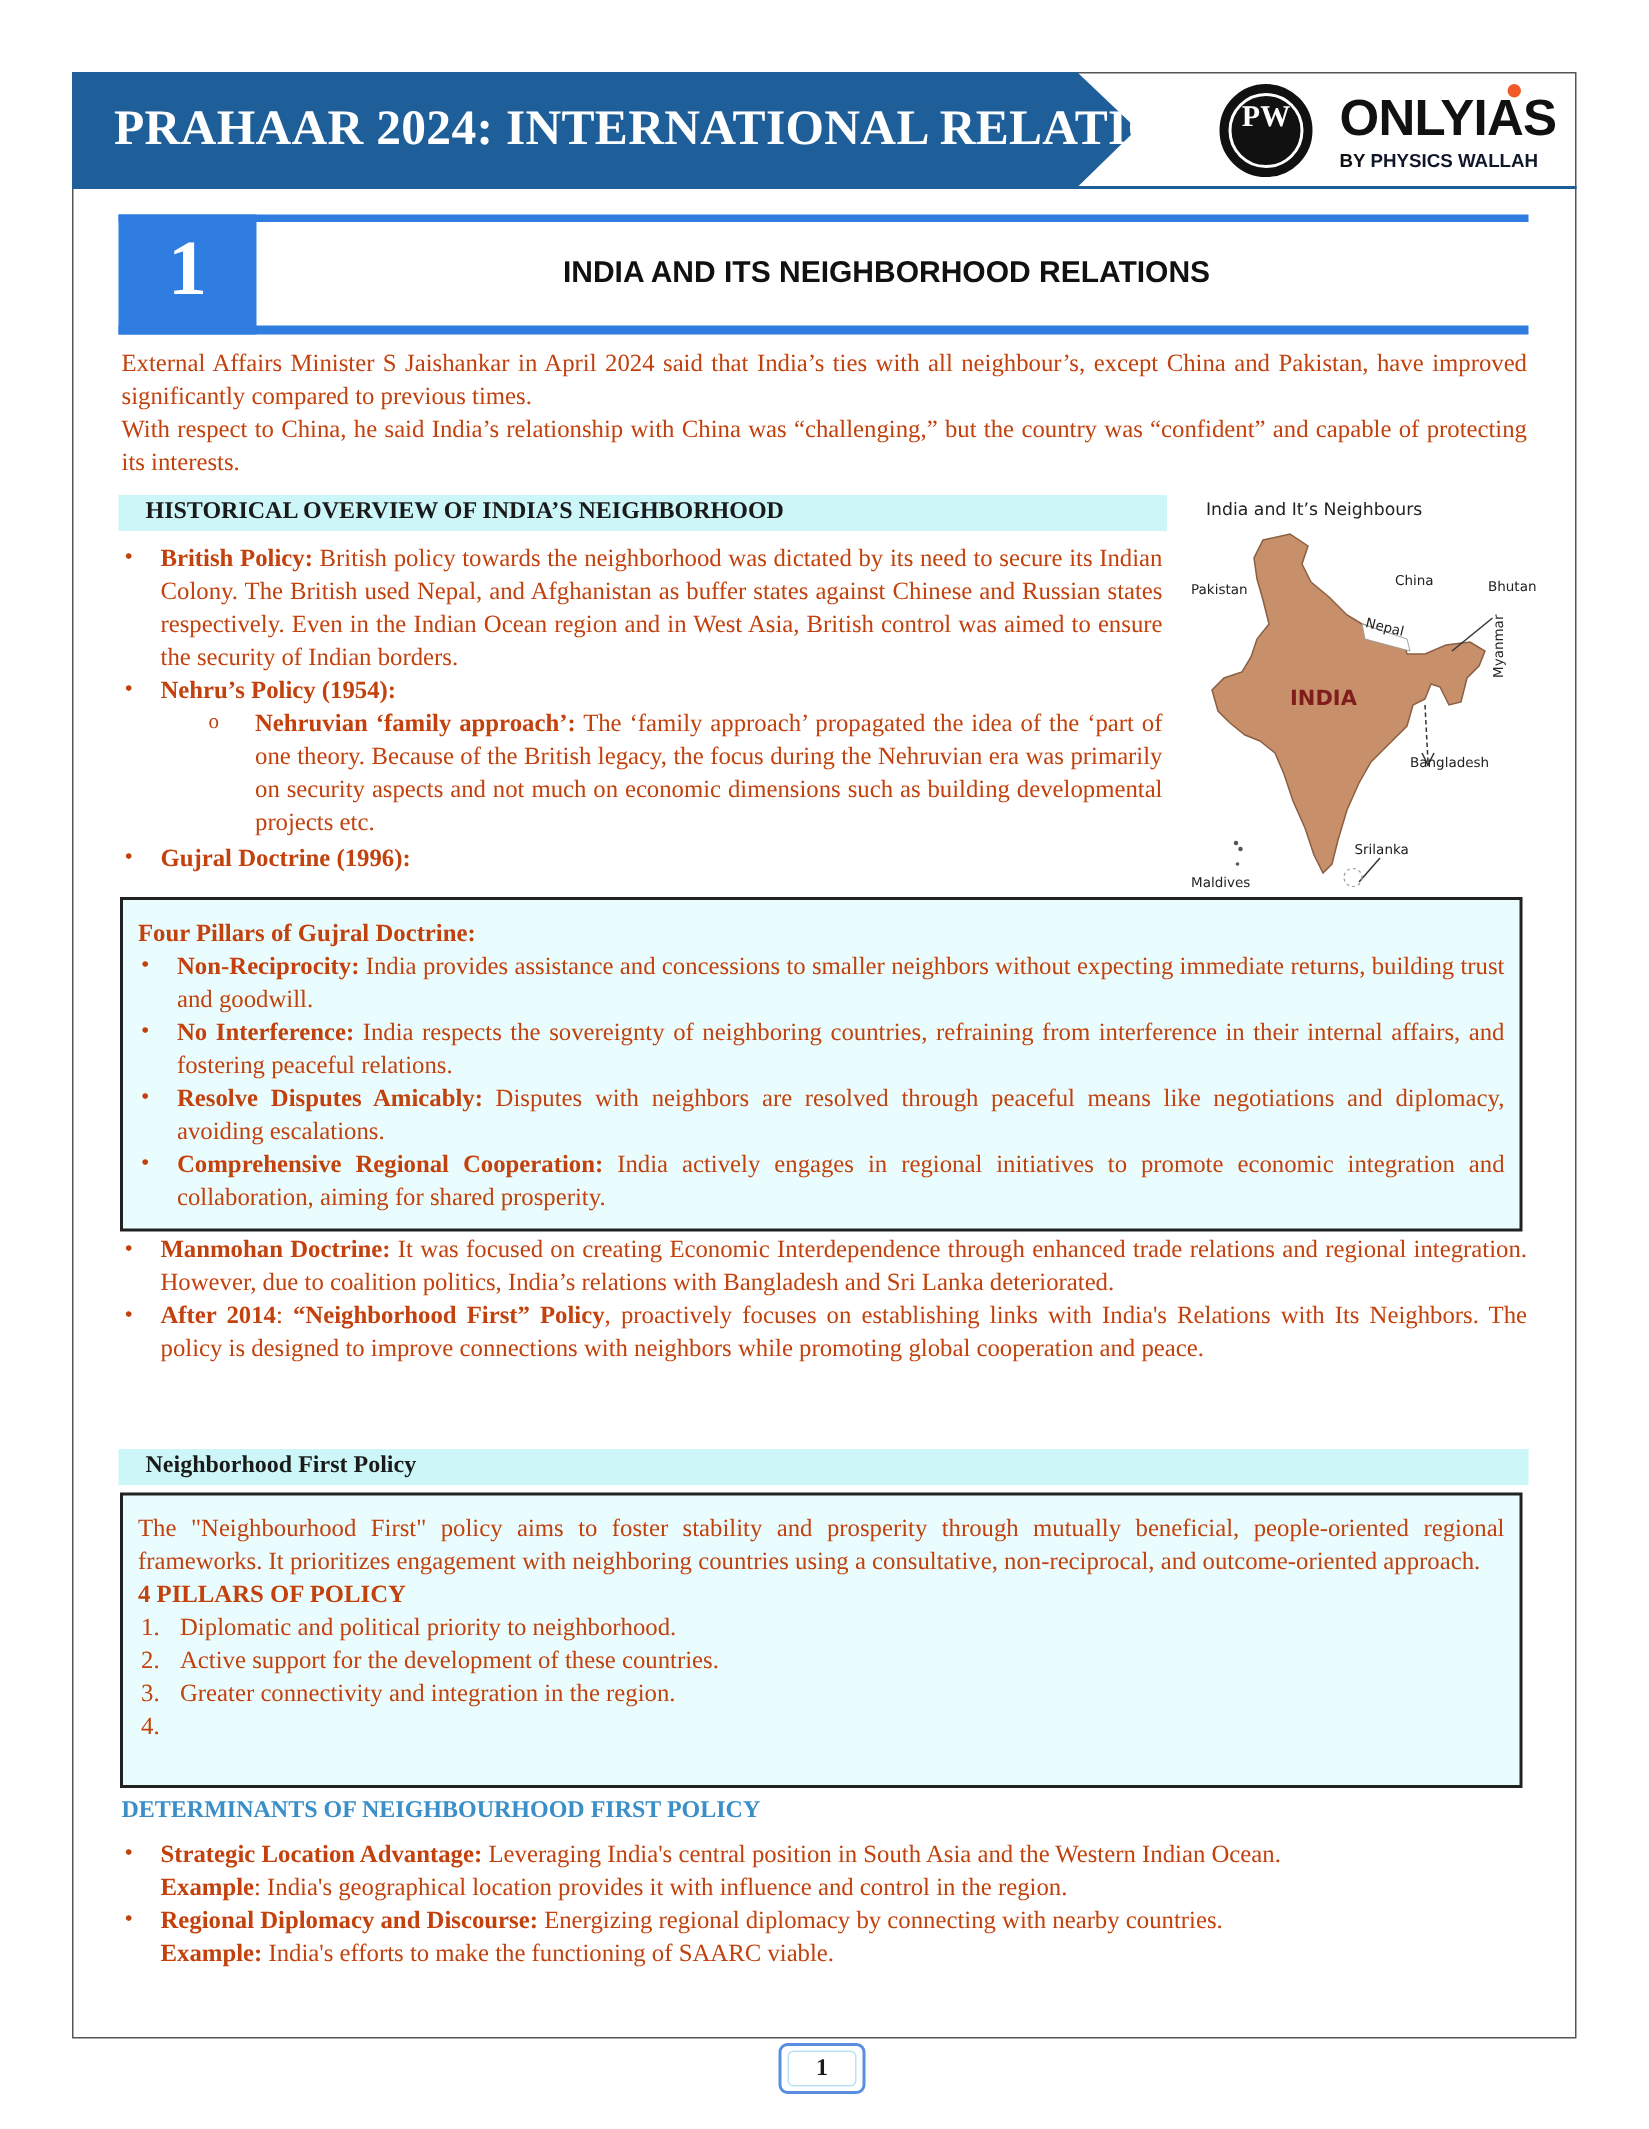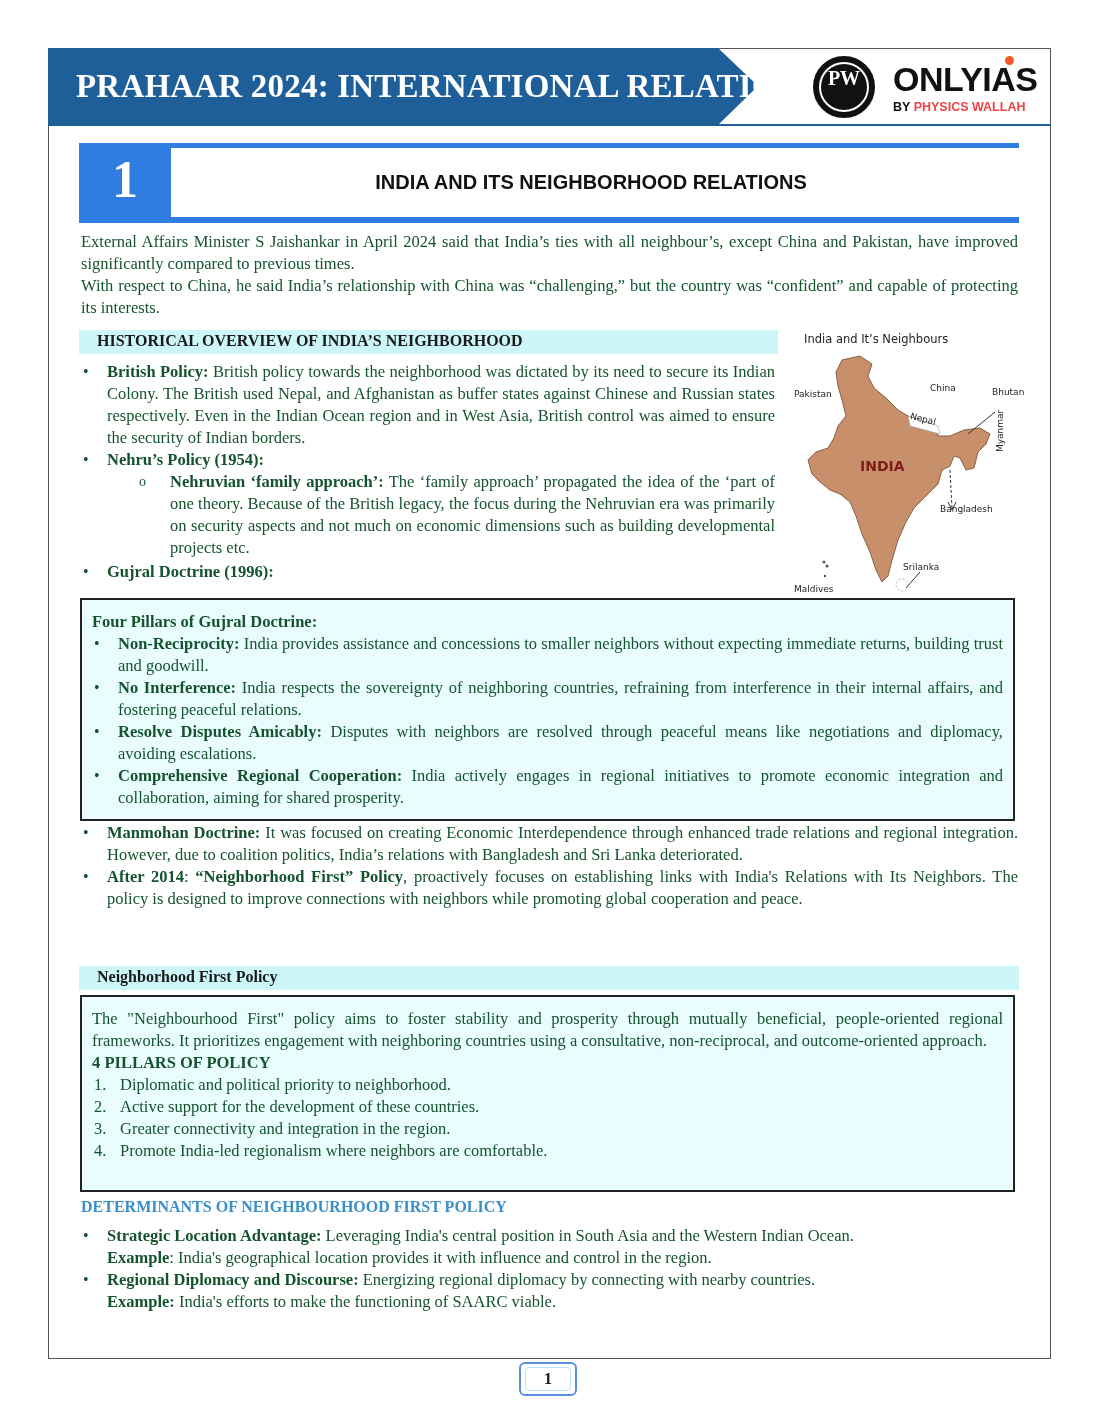--- a/index.html
+++ b/index.html
@@ -11,28 +11,28 @@
   
   .banner { position: absolute; left: 48px; top: 48px; width: 710px; height: 77px; background: #1e5f9a; clip-path: polygon(0 0, 670px 0, 710px 38px, 670px 77px, 0 77px); }
   .banner-title { position: absolute; left: 76px; top: 68px; font-family: "Liberation Serif", serif; font-weight: bold; font-size: 33px; color: #ffffff; letter-spacing: 0.2px; }
   .header-rule { position: absolute; left: 48px; top: 124px; width: 1003px; height: 2px; background: #1e5f9a; }
 
   .logo-pw { position: absolute; left: 813px; top: 56px; width: 62px; height: 62px; border-radius: 50%; background: #111; border: 2px solid #111; }
   .logo-pw-inner { position: absolute; left: 4px; top: 4px; width: 50px; height: 50px; border-radius: 50%; border: 2px solid #fff; color: #fff; font-family: "Liberation Serif", serif; font-size: 20px; font-weight: bold; text-align: center; line-height: 22px; padding-top: 3px; }
   .logo-onlyias { position: absolute; left: 893px; top: 60px; font-family: "Liberation Sans", sans-serif; font-weight: bold; font-size: 34px; color: #111; letter-spacing: -0.5px; }
   .logo-onlyias .dot { position: absolute; left: 112px; top: -4px; width: 9px; height: 9px; border-radius: 50%; background: #f05a28; }
   .logo-sub { position: absolute; left: 893px; top: 100px; font-family: "Liberation Sans", sans-serif; font-weight: bold; font-size: 12.5px; color: #111; }
-  .logo-sub .pw { color: #ef4444; }
+  .logo-sub .pw { color: #0f172a; }
   .chap-topbar { position: absolute; left: 79px; top: 143px; width: 940px; height: 5px; background: #2f7de1; }
   .chap-botbar { position: absolute; left: 79px; top: 217px; width: 940px; height: 6px; background: #2f7de1; }
   .chap-num-box { position: absolute; left: 79px; top: 143px; width: 92px; height: 80px; background: #2f7de1; }
   .chap-num { position: absolute; left: 79px; top: 150px; width: 92px; text-align: center; font-family: "Liberation Serif", serif; font-weight: bold; font-size: 52px; color: #ffffff; }
   .chap-title { position: absolute; left: 171px; top: 171px; width: 840px; text-align: center; font-family: "Liberation Sans", sans-serif; font-weight: bold; font-size: 20px; color: #111; }
 
-  .text { font-family: "Liberation Serif", serif; font-size: 16.5px; line-height: 22px; color: #14532d; }
+  .text { font-family: "Liberation Serif", serif; font-size: 16.5px; line-height: 22px; color: #c2410c; }
   .just { text-align: justify; }
   .abs { position: absolute; }
 
   .intro { left: 81px; top: 231px; width: 937px; }
 
   .sec-head-bg { background: #ccf6f8; }
   .sec-head { font-family: "Liberation Serif", serif; font-weight: bold; font-size: 16px; color: #1a1a1a; padding-left: 2px; line-height: 22px; margin-left: 16px; }
   .sec-head-blue { color: #3a8fc8; font-weight: bold; font-size: 16px; font-family: "Liberation Serif", serif; }
 
   ul.bul { list-style: none; }
@@ -153,21 +153,21 @@
   <div class="sec-head">Neighborhood First Policy</div>
 </div>
 
 <div class="box text" style="left:80px; top:995px; width:935px; height:197px; padding:11px 10px 0 10px;">
   <p class="just">The "Neighbourhood First" policy aims to foster stability and prosperity through mutually beneficial, people-oriented regional frameworks. It prioritizes engagement with neighboring countries using a consultative, non-reciprocal, and outcome-oriented approach.</p>
   <div style="font-weight:bold;">4 PILLARS OF POLICY</div>
   <ol class="num">
     <li><span class="n">1.</span><span>Diplomatic and political priority to neighborhood.</span></li>
     <li><span class="n">2.</span><span>Active support for the development of these countries.</span></li>
     <li><span class="n">3.</span><span>Greater connectivity and integration in the region.</span></li>
-    <li><span class="n">4.</span><span>Promote India-led regionalism where neighbors are comfortable.</span></li>
+    <li><span class="n">4.</span></li>
   </ol>
 </div>
 
 <div class="abs sec-head-blue" style="left:81px; top:1198px;">DETERMINANTS OF NEIGHBOURHOOD FIRST POLICY</div>
 <div class="abs text just" style="left:81px; top:1225px; width:937px;">
   <ul class="bul">
     <li><b>Strategic Location Advantage:</b><span> Leveraging India's central position in South Asia and the Western Indian Ocean.</span><br><b>Example</b><span>: India's geographical location provides it with influence and control in the region.</span></li>
     <li><b>Regional Diplomacy and Discourse:</b><span> Energizing regional diplomacy by connecting with nearby countries.</span><br><b>Example:</b><span> India's efforts to make the functioning of SAARC viable.</span></li>
   </ul>
 </div>

